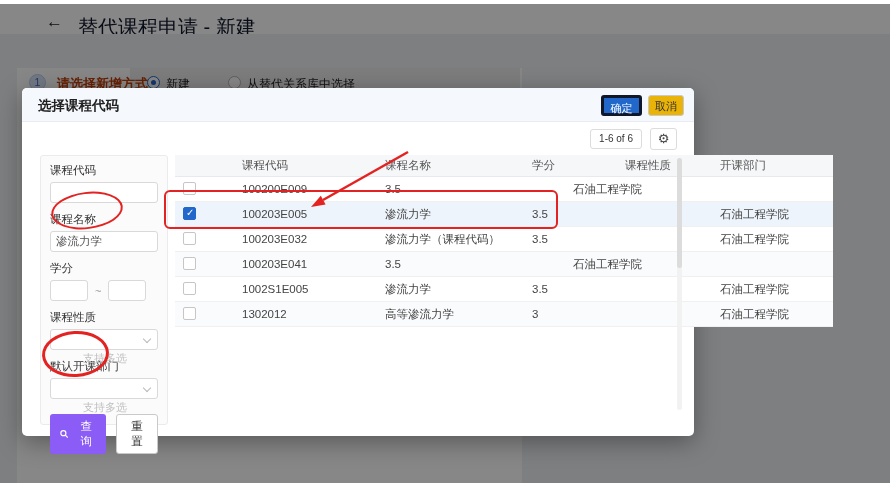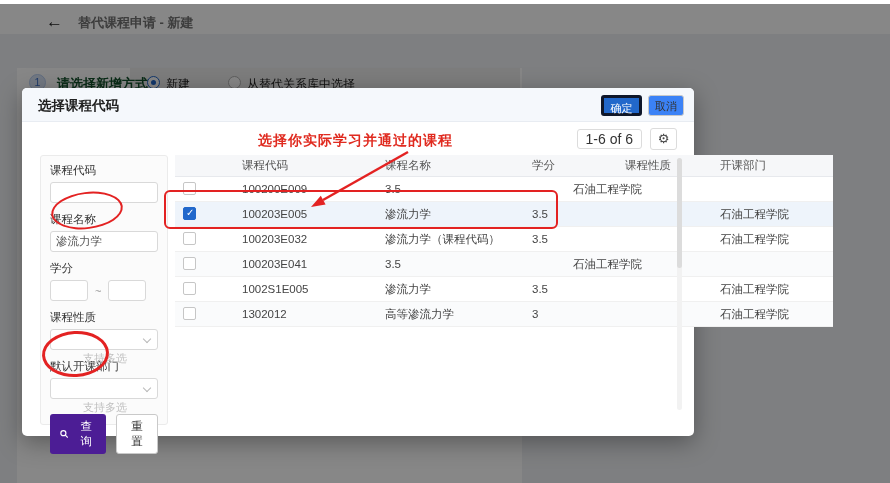--- a/index.html
+++ b/index.html
@@ -4,70 +4,70 @@
 <style>
   * { margin:0; padding:0; box-sizing:border-box; }
   html,body { width:890px; height:483px; }
   body { font-family:"Liberation Sans","DejaVu Sans",sans-serif; position:relative; overflow:hidden; background:#fff; }
   .stage { position:absolute; inset:0; width:890px; height:483px; }
 
   
   .page { position:absolute; inset:0; background:#fff; }
   .topbar { position:absolute; left:0; top:4px; width:100%; height:30px; background:#fff; }
   .back-arrow { position:absolute; left:46px; top:8px; font-size:17px; font-weight:bold; color:#222; }
-  .page-title { position:absolute; left:78px; top:10px; font-size:13px; font-weight:bold; color:#737373; }
+  .page-title { position:absolute; left:78px; top:10px; font-size:20px; font-weight:normal; color:#0f172a; }
   .content { position:absolute; left:0; top:34px; right:0; bottom:0; background:#eef0f3; }
   .card { position:absolute; left:17px; top:34px; width:505px; bottom:0; background:#fff; }
   .radio-strip { position:absolute; left:130px; top:34px; width:390px; height:30px; background:#ececec; }
   .step-circle { position:absolute; left:29px; top:40px; width:17px; height:17px; border-radius:50%;
     background:#d9e5f8; border:1px solid #b7cdf0; color:#3d71c8; font-size:10.5px; text-align:center; line-height:15px; }
   .step-dotted { position:absolute; left:36px; top:61px; height:28px; border-left:2px dotted #b9c4d8; }
-  .step-label { position:absolute; left:57px; top:41px; font-size:13px; font-weight:bold; color:#14532d; }
+  .step-label { position:absolute; left:57px; top:41px; font-size:13px; font-weight:bold; color:#c2410c; }
   .radio { position:absolute; width:13px; height:13px; border-radius:50%; background:#fff; top:42px; }
   .radio.sel { border:1.5px solid #2268cb; }
   .radio.sel::after { content:""; position:absolute; left:2.5px; top:2.5px; width:5px; height:5px; border-radius:50%; background:#2268cb; }
   .radio.unsel { border:1.5px solid #b3b3b3; }
   .radio-label { position:absolute; top:42px; font-size:12px; color:#222; }
 
   
   .overlay { position:absolute; left:0; right:0; top:4px; bottom:0; background:rgba(0,0,0,0.47); }
 
   
   .modal { position:absolute; left:22px; top:88px; width:672px; height:348px; background:#fff;
     border-radius:5px; box-shadow:0 6px 24px rgba(0,0,0,0.35); }
   .m-header { position:absolute; left:0; top:0; width:100%; height:34px; background:#f5f8fc;
     border-bottom:1px solid #e8ecf2; border-radius:5px 5px 0 0; }
   .m-title { position:absolute; left:16px; top:9px; font-size:13.5px; font-weight:bold; color:#222; }
   .btn { position:absolute; top:7px; height:21px; border-radius:3px; font-size:11px; text-align:center; line-height:20px; cursor:pointer; }
   .btn-confirm { right:52px; width:41px; background:#2268cb; color:#fff; border:3px solid #0f172a; }
-  .btn-cancel { right:10px; width:36px; background:#3b82f6; color:#333; border:1px solid #c9c9c9; }
+  .btn-cancel { right:10px; width:36px; background:#eab308; color:#333; border:1px solid #c9c9c9; }
 
   .annotation { position:absolute; left:236px; top:44px; font-size:14px; font-weight:bold; color:#e02b20; letter-spacing:1px; }
 
   .pagebox { position:absolute; top:41px; right:52px; height:20px; padding:0 8px; border:1px solid #dcdcdc;
-    border-radius:3px; background:#fff; font-size:14px; color:#333; line-height:18px; }
+    border-radius:3px; background:#fff; font-size:10px; color:#333; line-height:18px; }
   .gearbox { position:absolute; top:40px; right:17px; width:27px; height:22px; border:1px solid #dcdcdc;
     border-radius:3px; background:#fff; text-align:center; line-height:20px; font-size:13px; color:#444; cursor:pointer; }
 
   
   .panel { position:absolute; left:18px; top:67px; width:128px; height:270px; background:#fbfbfb;
     border:1px solid #ebebeb; border-radius:3px; padding:7px 9px; }
   .f-label { font-size:11.5px; color:#333; margin:9px 0 4px; }
   .f-label:first-child { margin-top:0; }
   .f-input { width:100%; height:21px; border:1px solid #d9d9d9; border-radius:3px; background:#fff;
     font-size:11.5px; color:#555; padding:0 5px; font-family:inherit; }
   .credits-row { display:flex; align-items:center; }
   .f-input.small { width:38px; }
   .tilde { color:#999; font-size:11px; margin:0 7px; }
   .f-select { position:relative; width:100%; height:21px; border:1px solid #d9d9d9; border-radius:3px; background:#fff; }
   .f-select .ph { position:absolute; left:6px; top:21px; font-size:11px; color:#bfbfbf;margin-left:26px; }
   .chev { position:absolute; right:7px; top:6px; width:6px; height:6px; border-right:1.5px solid #b9b9b9;
     border-bottom:1.5px solid #b9b9b9; transform:rotate(45deg); }
   .panel-btns { margin-top:15px; display:flex; align-items:center; }
-  .btn-search { display:inline-flex; align-items:center; gap:8px; background:#4c1d95; color:#fff; border:none;
+  .btn-search { display:inline-flex; align-items:center; gap:8px; background:#8b5cf6; color:#fff; border:none;
     border-radius:3px; font-size:11.5px; padding:5px 10px; cursor:pointer; font-family:inherit; }
   .btn-reset { background:#fff; color:#333; border:1px solid #c9c9c9; border-radius:3px; font-size:11.5px;
     padding:4px 10px; margin-left:10px; cursor:pointer; font-family:inherit; }
 
   
   .table { position:absolute; left:153px; top:67px; width:658px; }
   .trow, .thead { display:flex; align-items:center; }
   .thead { height:22px; background:#f6f7f9; border-bottom:1px solid #e7e9ed; font-size:11.5px; color:#555; }
   .trow { height:25px; border-bottom:1px solid #f0f0f0; font-size:11.5px; color:#444; background:#fff; }
   .trow:nth-child(odd) { background:#fafbfc; }
@@ -114,21 +114,20 @@
 
   <div class="overlay"></div>
 
   <div class="modal">
     <div class="m-header">
       <span class="m-title">选择课程代码</span>
       <div class="btn btn-confirm">确定</div>
       <div class="btn btn-cancel">取消</div>
     </div>
 
-    <div class="annotation">选择你实际学习并通过的课程</div>
 
     <div class="pagebox">1-6 of 6</div>
     <div class="gearbox">⚙</div>
 
     <div class="panel">
       <div class="f-label">课程代码</div>
       <input class="f-input" value="" style="">
       <div class="f-label">课程名称</div>
       <input class="f-input" value="渗流力学" style="">
       <div class="f-label">学分</div>

